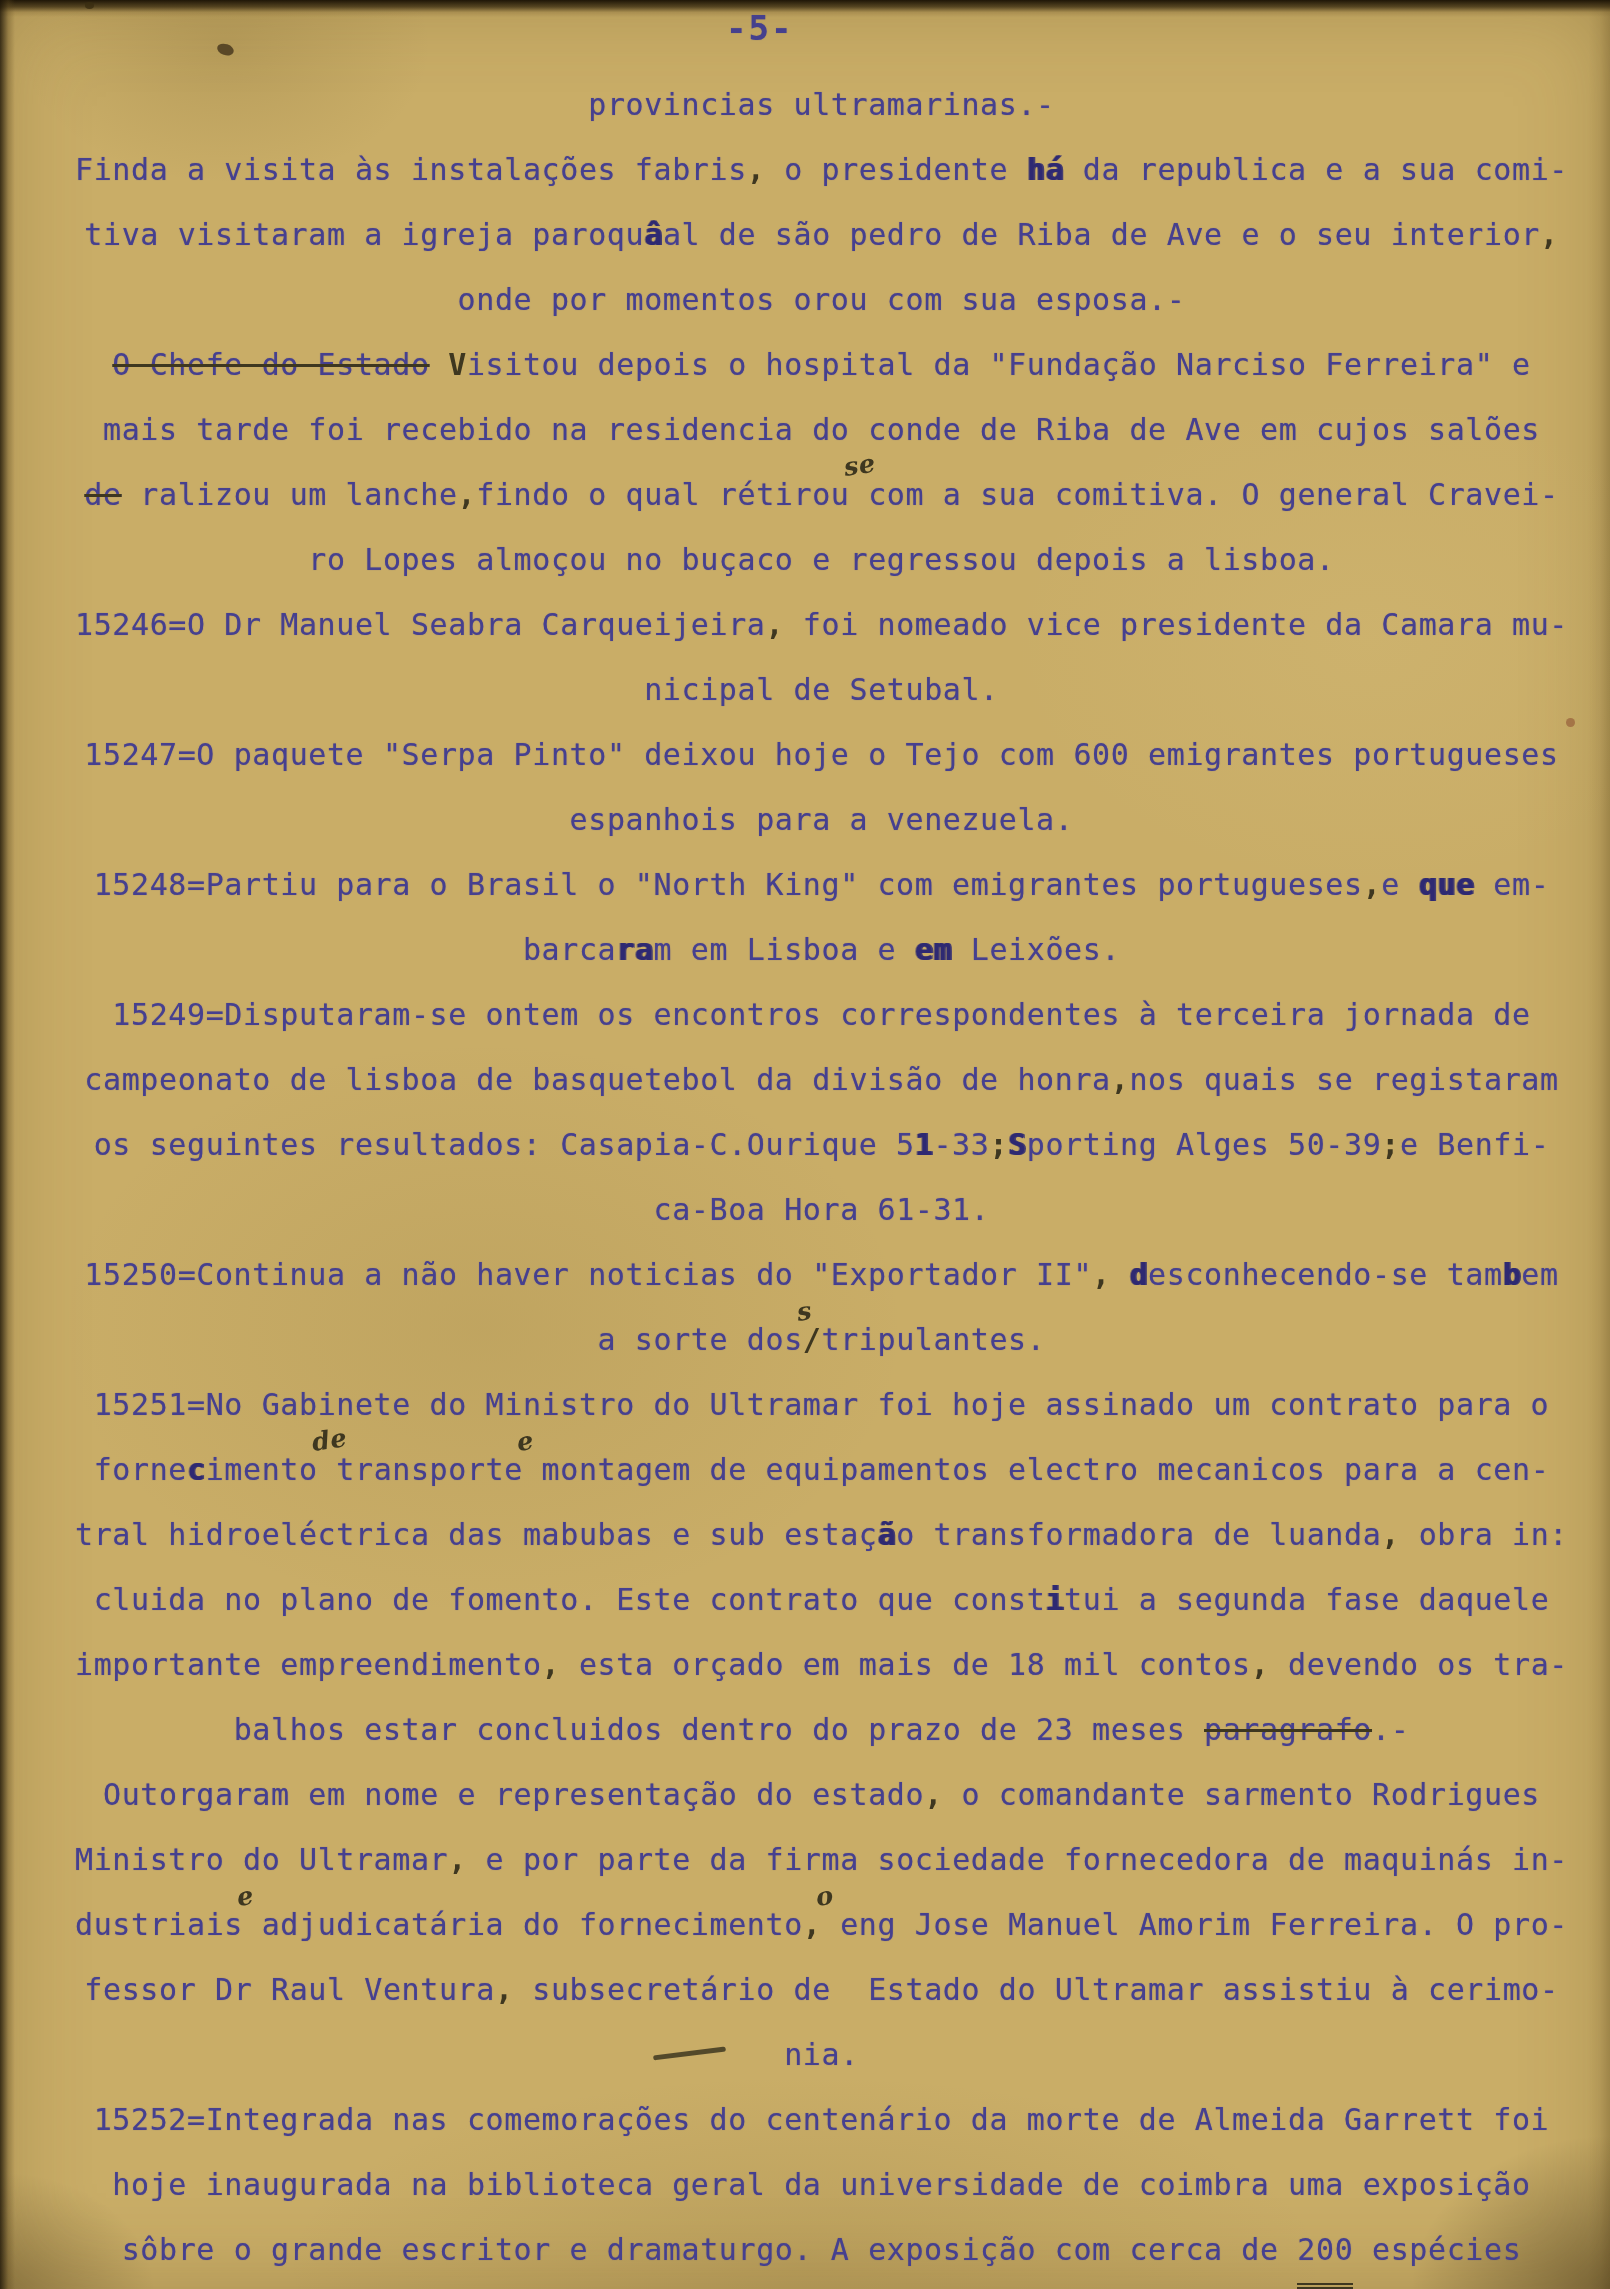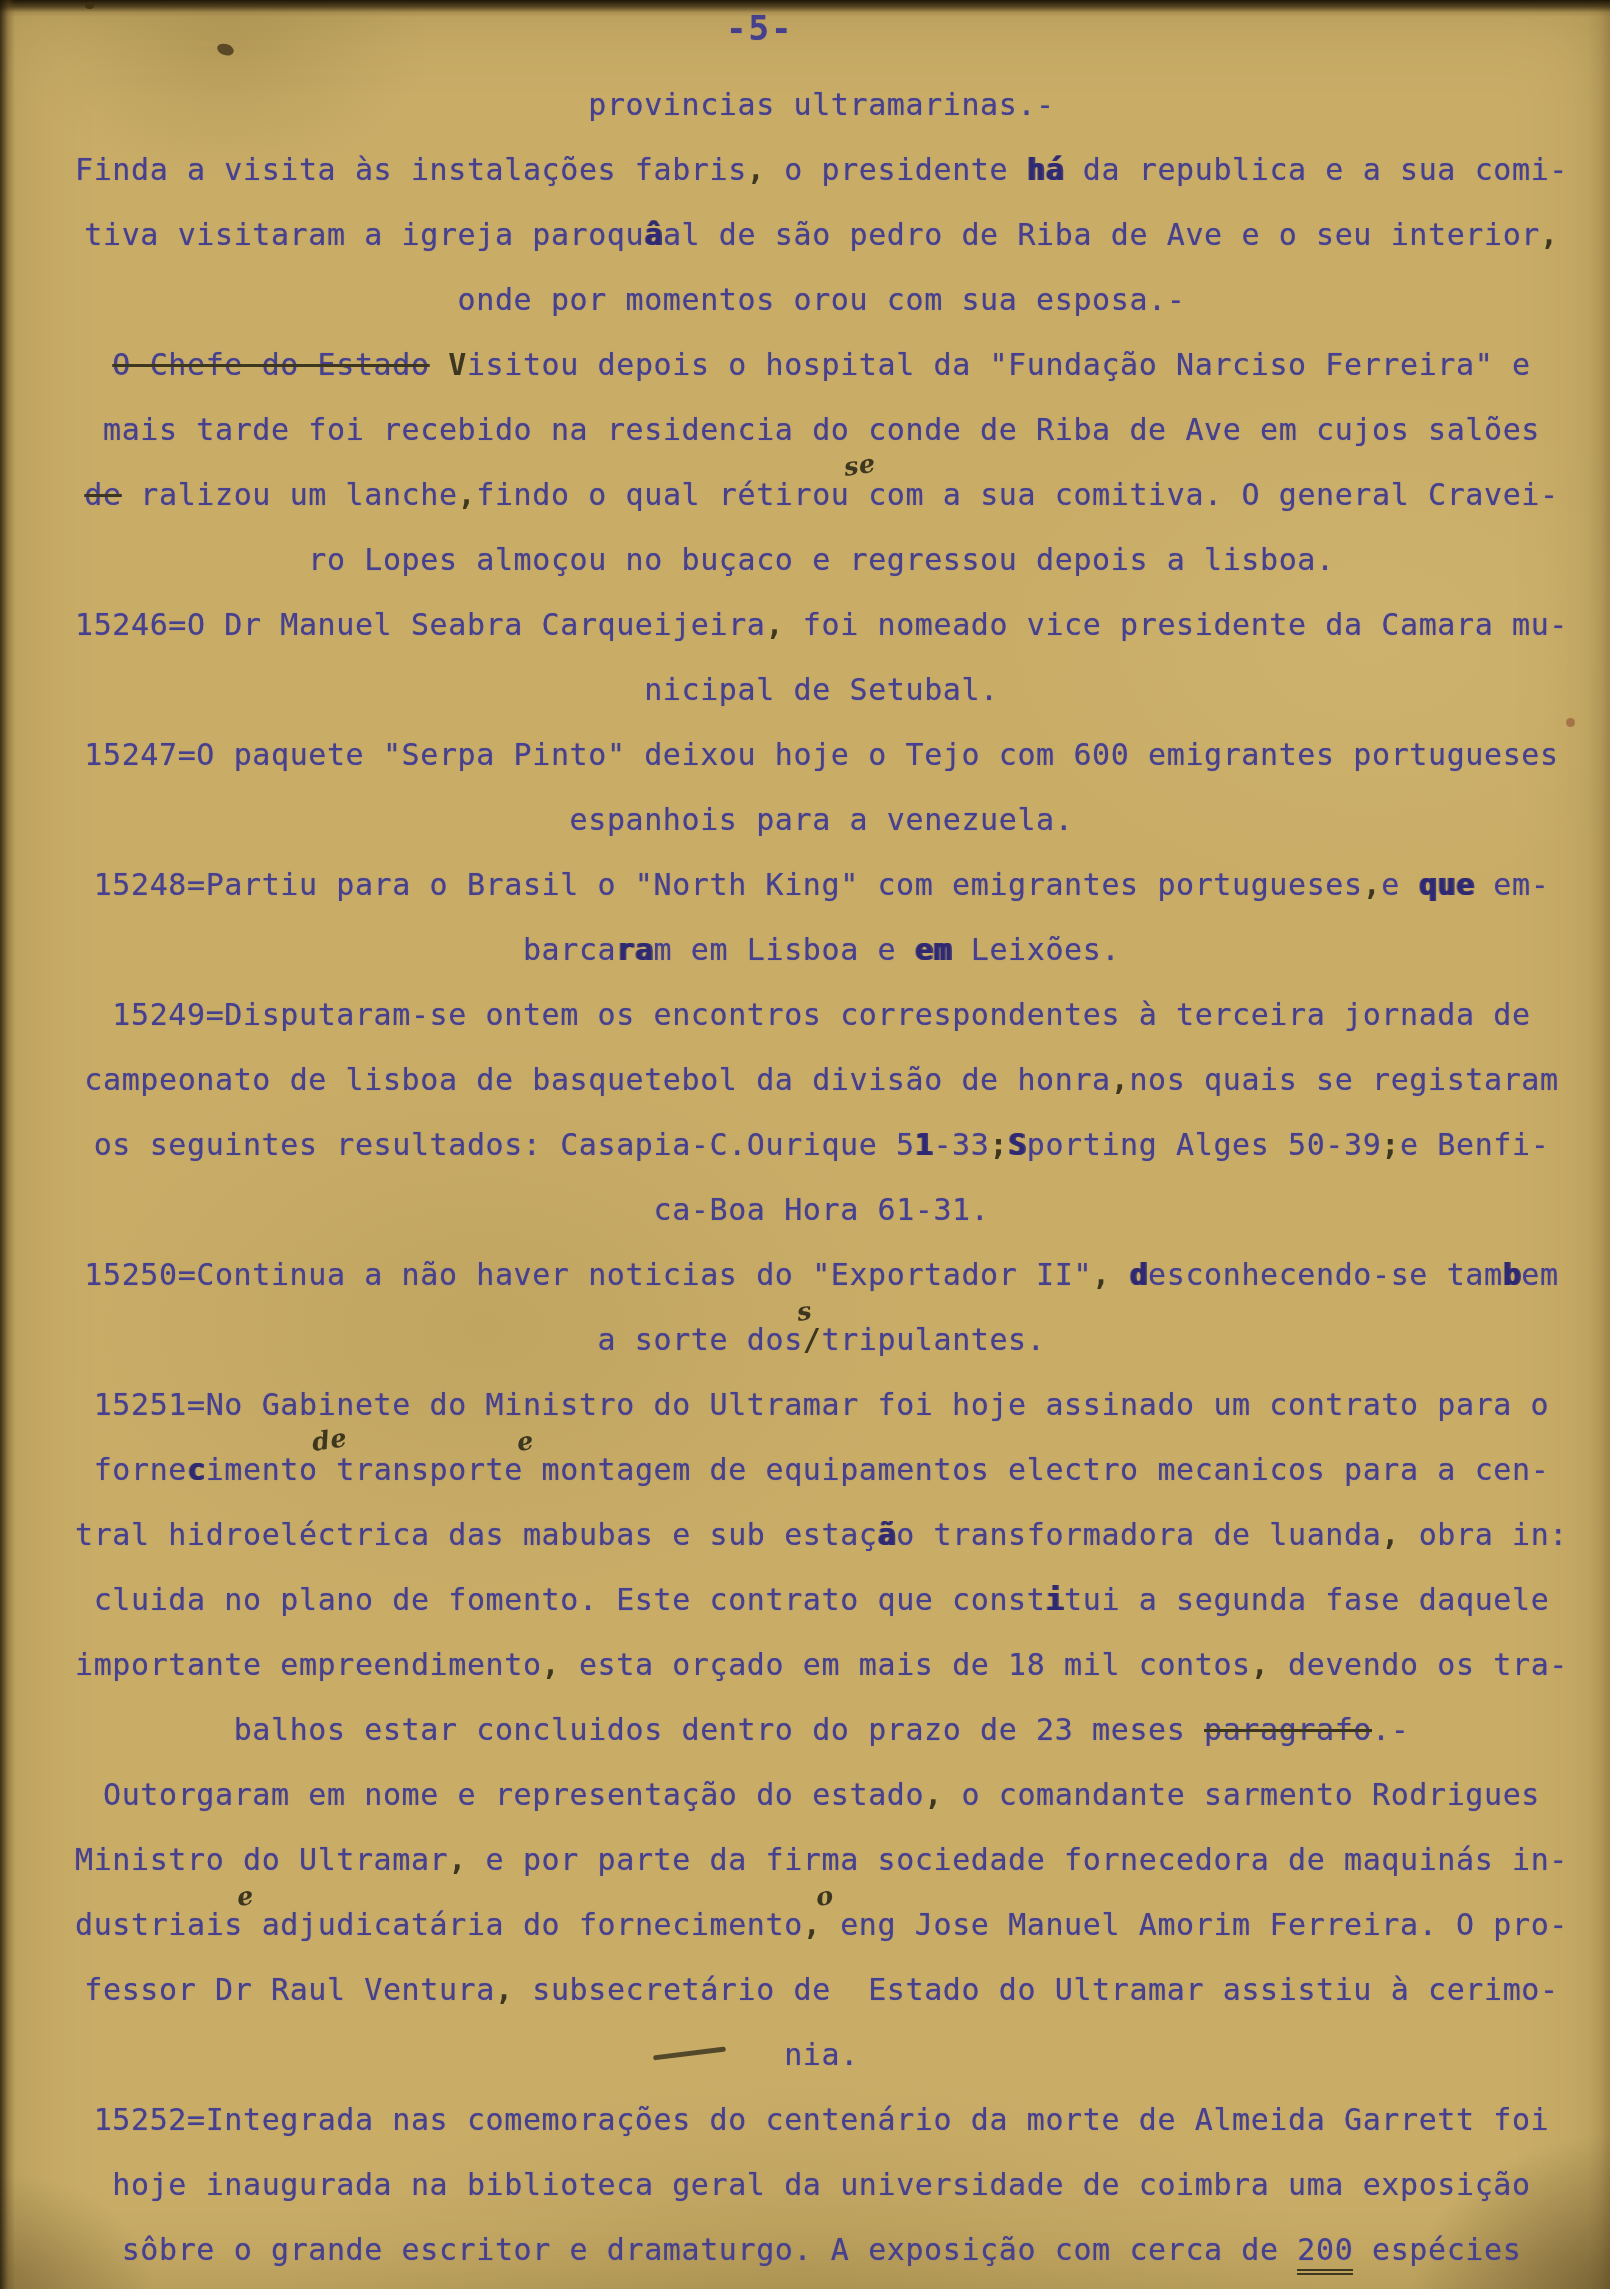--- a/index.html
+++ b/index.html
@@ -39,21 +39,21 @@
   .strike{text-shadow:0 0 1px rgba(70,64,143,.55);
     text-decoration:line-through;text-decoration-thickness:3.4px;text-decoration-color:#3e3720;}
   .pen{color:#3e3720;font-weight:bold;}
   .ins{
     display:inline-block;width:0;overflow:visible;position:relative;top:-29px;left:-5.9px;
     color:#3e3720;font-size:25.5px;font-style:italic;font-weight:bold;
     font-family:"DejaVu Serif", serif;transform:rotate(-8deg);text-shadow:none;
   }
   .under{
     text-shadow:0 0 1px rgba(70,64,143,.55);
-    border-bottom:6.9px double #3e3720;padding-bottom:2px;
+    border-bottom:6.9px double #3e3720;padding-bottom:16px;
   }
   .pen-dash{position:absolute;left:653px;top:2051px;width:73px;height:4.9px;background:#3e3720;
     transform:rotate(-7deg);border-radius:2.9px;opacity:.85;}
   .speck-a{position:absolute;left:217px;top:44px;width:16.7px;height:10.8px;background:#4a3a1e;
     border-radius:50%;opacity:.85;transform:rotate(18deg);}
   .speck-b{position:absolute;left:85px;top:2px;width:8.8px;height:6.9px;background:#3a2d12;border-radius:50%;opacity:.8;}
   .speck-c{position:absolute;left:1566px;top:718px;width:8.8px;height:8.8px;background:#8a4a30;border-radius:50%;opacity:.55;}
 </style>
 </head>
 <body>

